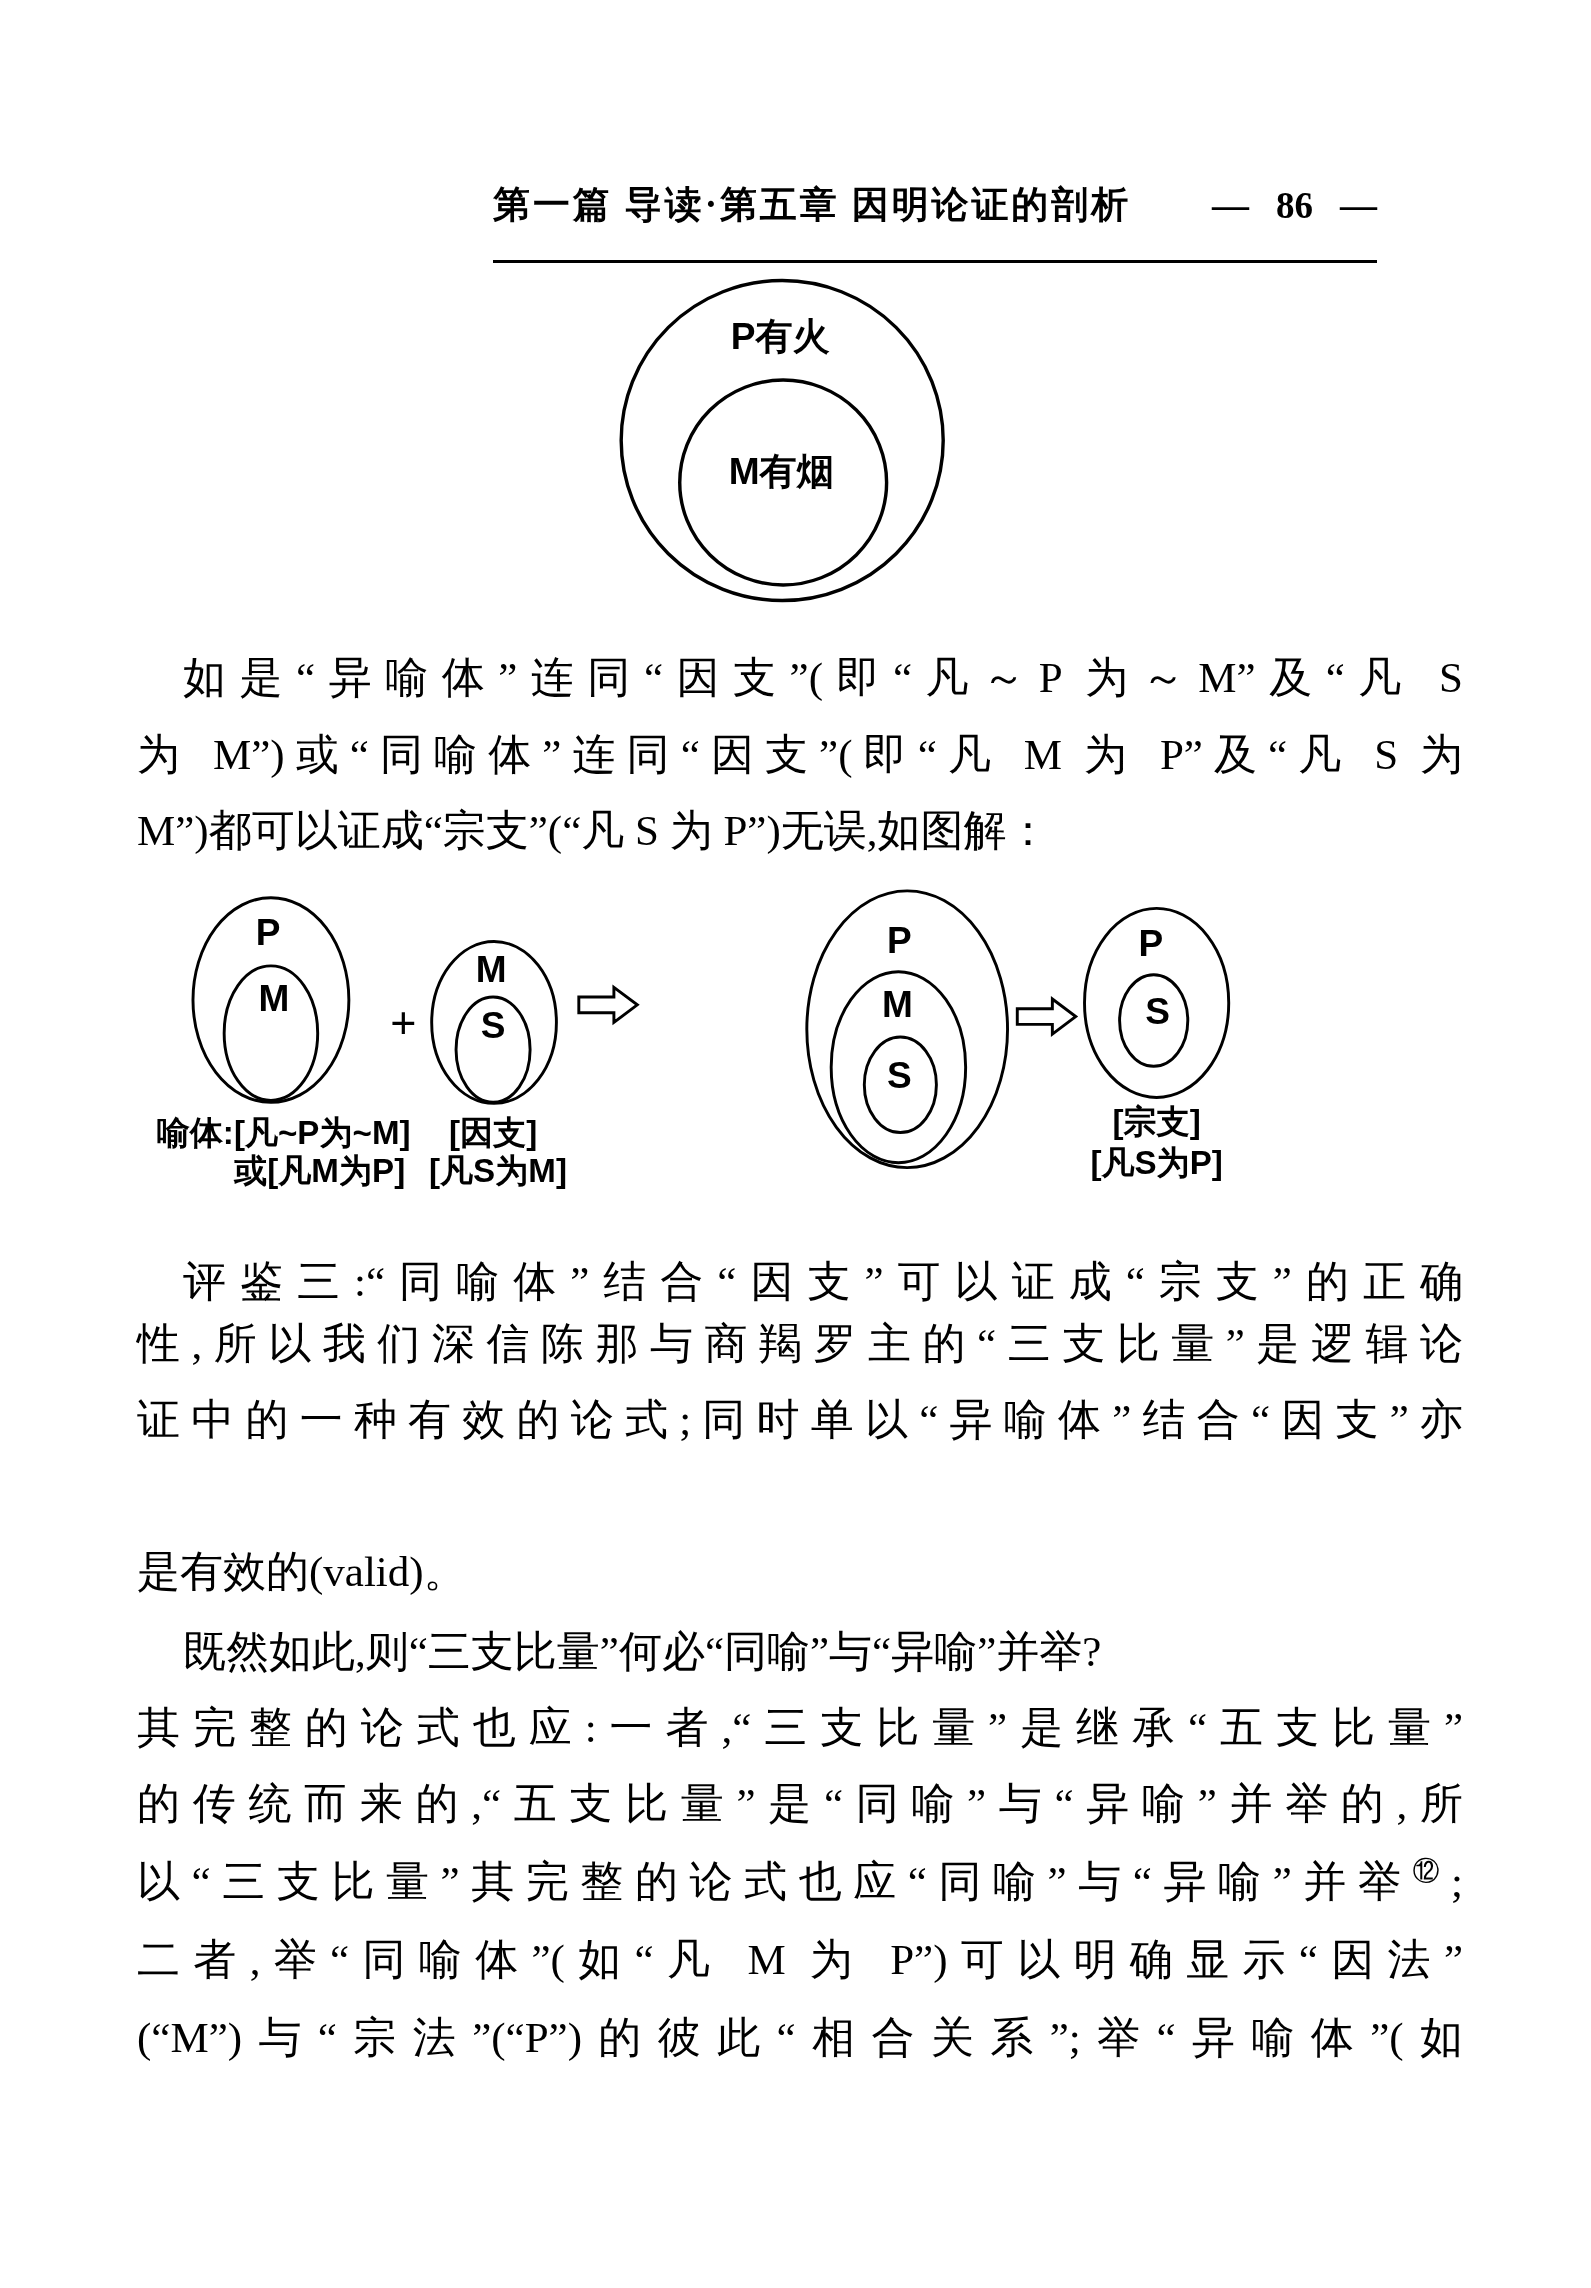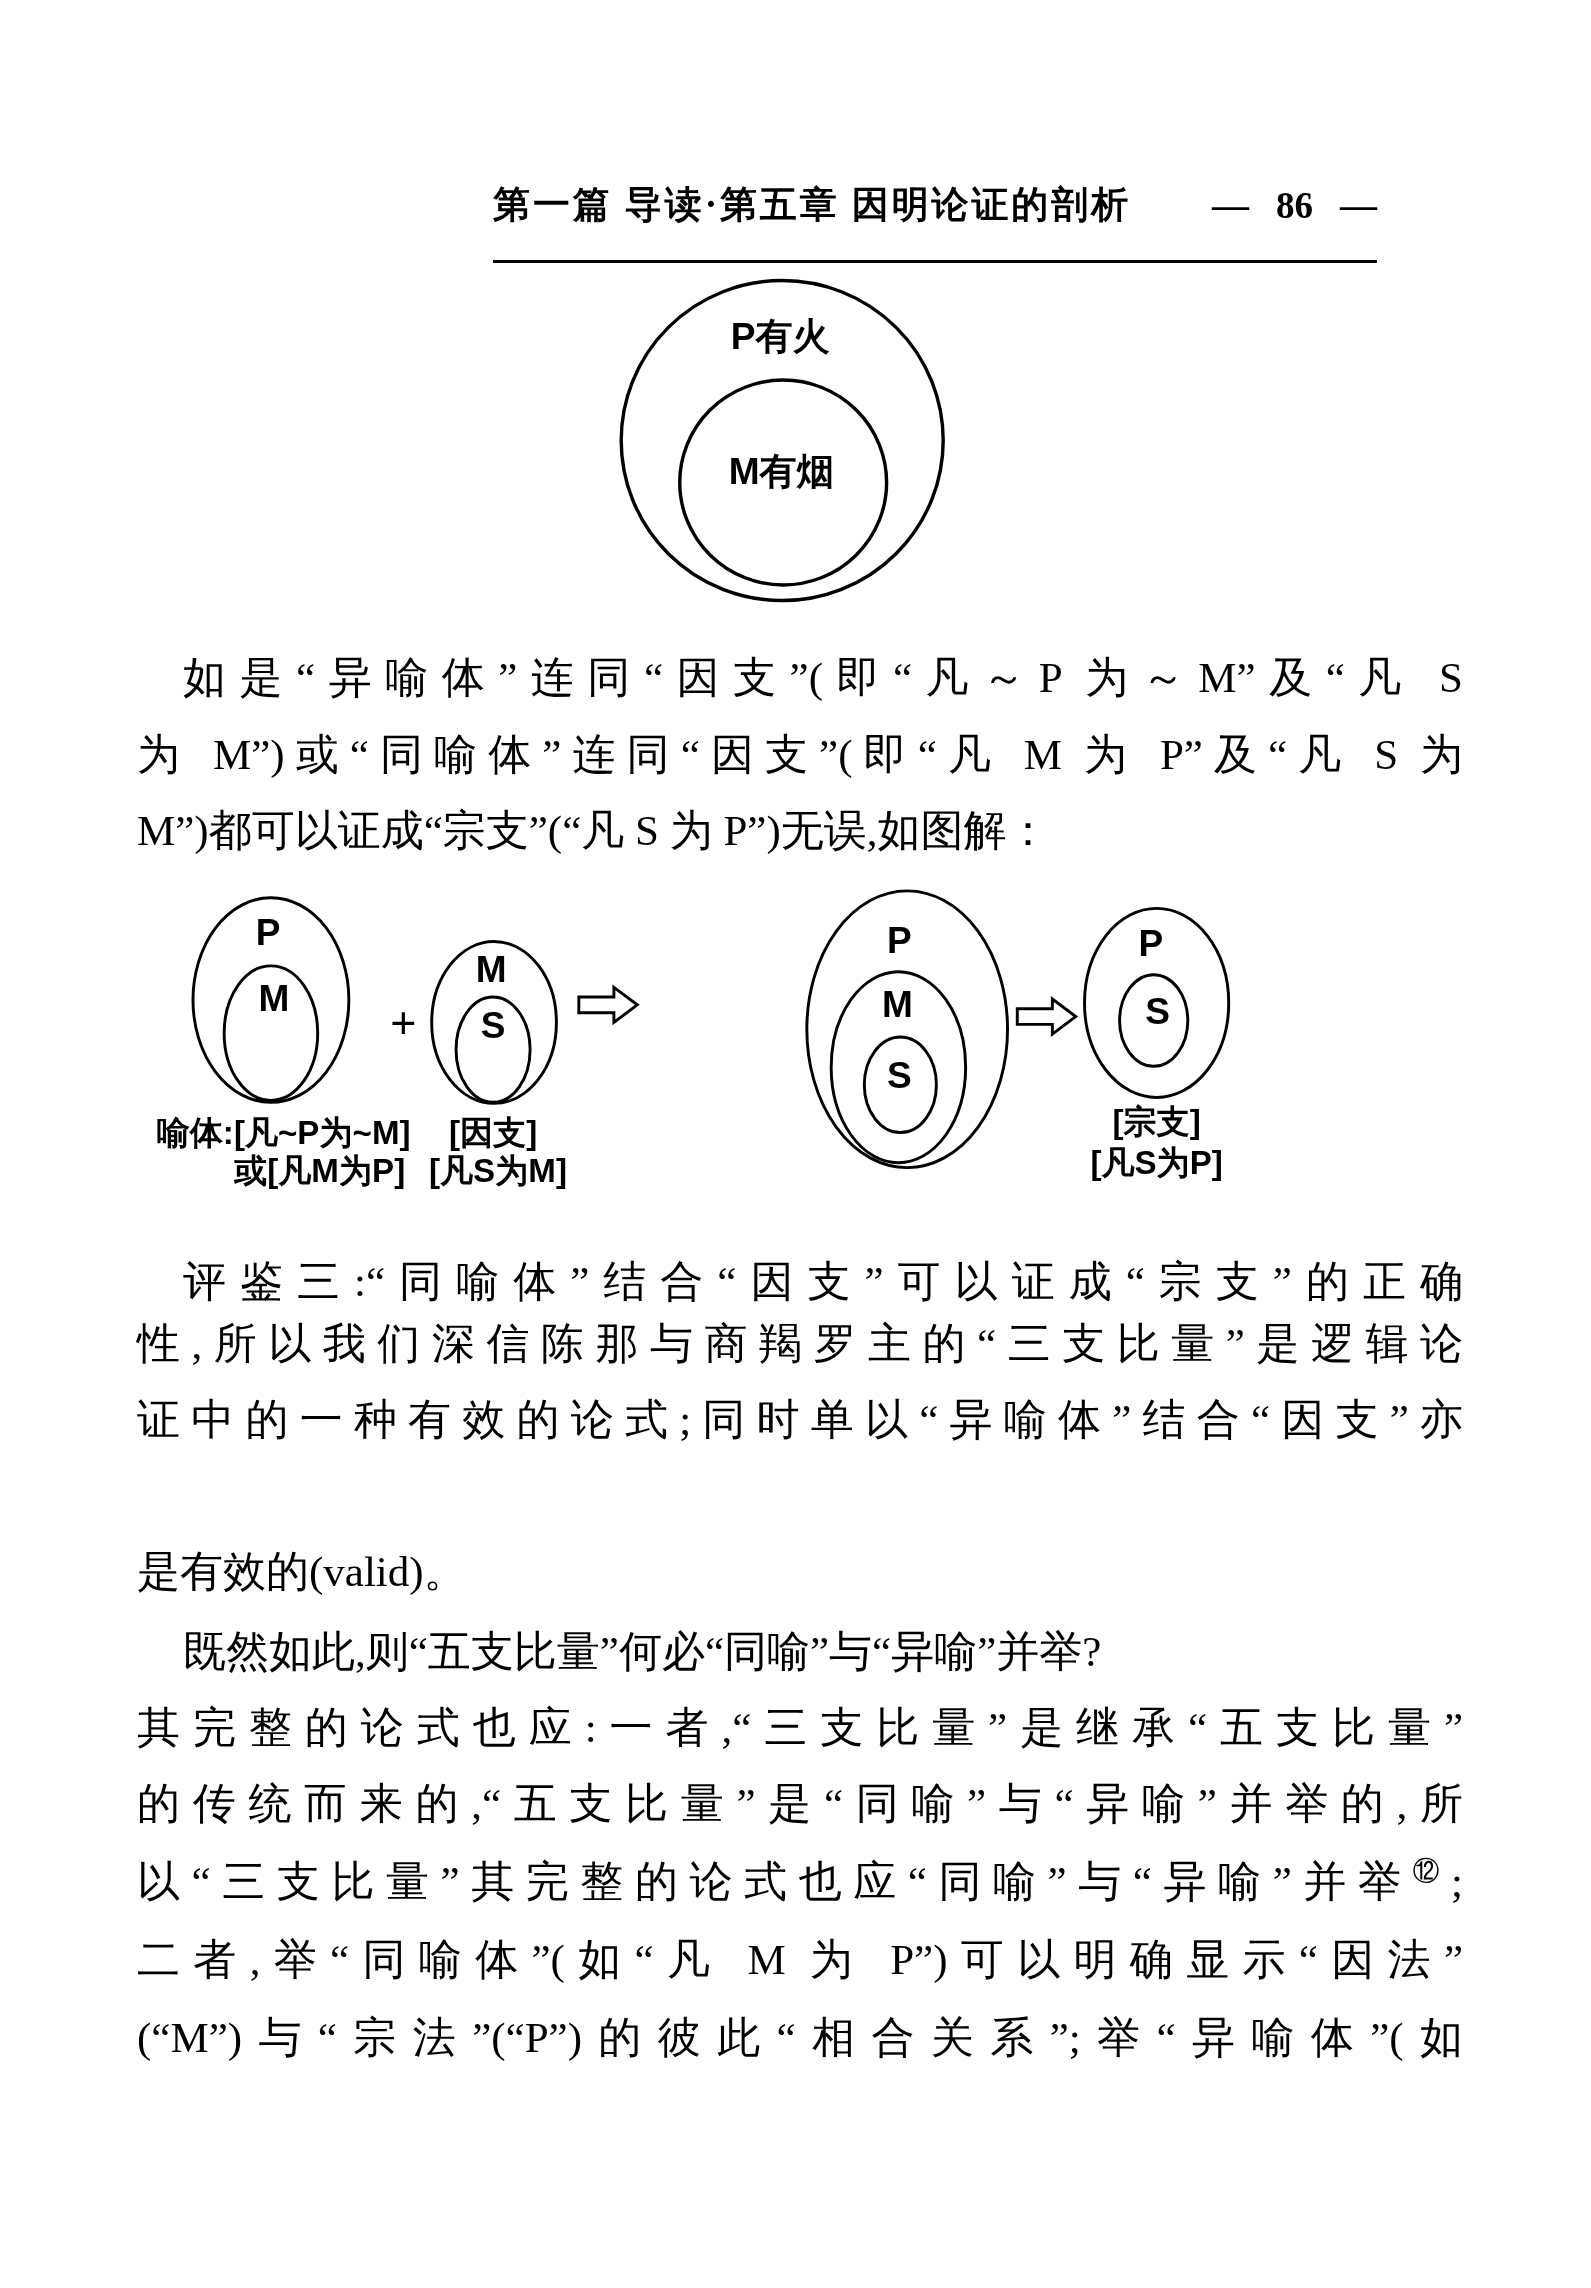--- a/index.html
+++ b/index.html
@@ -105,21 +105,21 @@
       <text class="cap" x="1056" y="253" text-anchor="middle">[宗支]</text>
       <text class="cap" x="1056" y="296" text-anchor="middle">[凡S为P]</text>
     </g>
   </svg>
 
   <div class="bl ind" style="top:1255px">评鉴三:“同喻体”结合“因支”可以证成“宗支”的正确</div>
   <div class="bl" style="top:1317px">性,所以我们深信陈那与商羯罗主的“三支比量”是逻辑论</div>
   <div class="bl" style="top:1393px">证中的一种有效的论式;同时单以“异喻体”结合“因支”亦</div>
   <div class="bl nj" style="top:1545px">是有效的(valid)。</div>
 
-  <div class="bl ind nj" style="top:1625px">既然如此,则“五支比量”何必“同喻”与“异喻”并举?</div>
+  <div class="bl ind nj" style="top:1625px">既然如此,则“三支比量”何必“同喻”与“异喻”并举?</div>
   <div class="bl" style="top:1701px">其完整的论式也应:一者,“三支比量”是继承“五支比量”</div>
   <div class="bl" style="top:1777px">的传统而来的,“五支比量”是“同喻”与“异喻”并举的,所</div>
   <div class="bl" style="top:1855px">
     <span>以“三支比量”其完整的论式也应“同喻”与“异喻”并举</span><span class="sup">⑫</span><span>;</span>
   </div>
   <div class="bl" style="top:1933px">二者,举“同喻体”(如“凡 M 为 P”)可以明确显示“因法”</div>
   <div class="bl" style="top:2011px">(“M”)与“宗法”(“P”)的彼此“相合关系”;举“异喻体”(如</div>
 
 </div>
 

